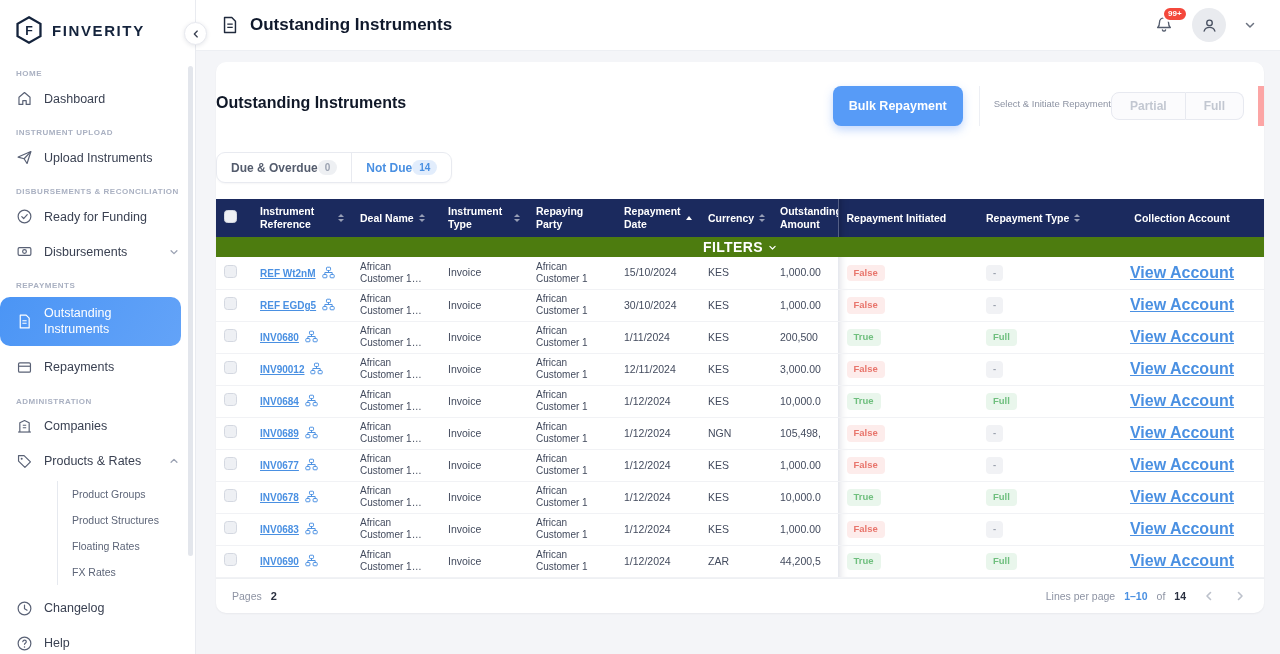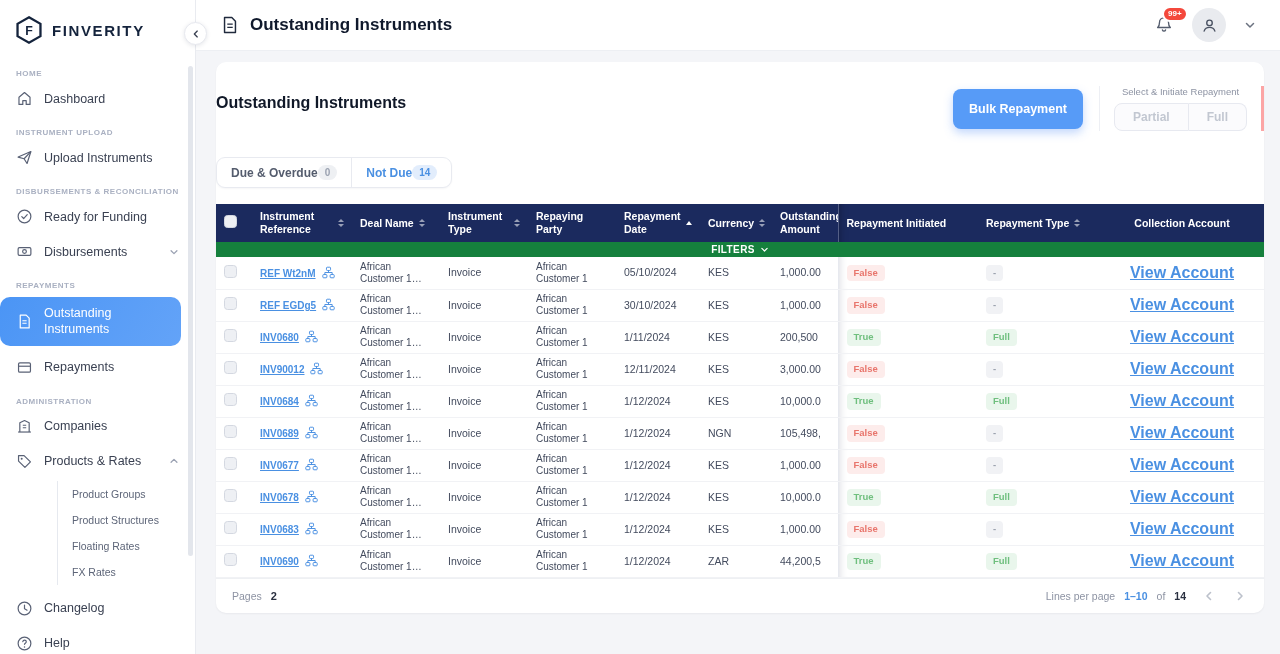--- a/index.html
+++ b/index.html
@@ -34,21 +34,21 @@
   .avatar { width:34px; height:34px; border-radius:50%; background:#e9ebef; display:flex; align-items:center; justify-content:center; color:#4b5363; cursor:pointer; }
   .top-chevron { color:#6b7280; display:flex; cursor:pointer; }
 
   .content { flex:1; padding:12px 16px 0 20px; }
   .card { background:#fff; border-radius:10px; box-shadow:0 1px 2px rgba(16,24,40,.05); display:flex; flex-direction:column; overflow:hidden; min-height:537px; }
 
   .card-head { display:flex; align-items:flex-start; padding-top:24px; }
   .card-title { font-size:16px; font-weight:700; color:#101828; margin-top:8px; }
   .head-actions { margin-left:auto; display:flex; align-items:stretch; }
   .btn-bulk { background:#579bf7; color:#fff; font-family:inherit; font-size:12.5px; font-weight:700; padding:0 16px; height:40px; border-radius:8px; border:none; box-shadow:0 4px 10px rgba(80,140,245,.35); cursor:pointer; align-self:center; }
-  .select-group { display:flex; flex-direction:column; align-items:center; margin-left:16px; padding:0 14px; border-left:1px solid #edeff4; border-right:3px solid #fca5a5; }
+  .select-group { display:flex; flex-direction:row; align-items:center; margin-left:16px; padding:0 14px; border-left:1px solid #edeff4; border-right:6px solid #fca5a5; }
   .select-label { font-size:9.5px; color:#8d93a3; margin-bottom:6px; }
   .seg { display:flex; }
   .seg-btn { font-family:inherit; font-size:12px; font-weight:600; color:#c2c7d1; background:#fbfbfd; border:1px solid #e7e9f0; padding:6px 18px; cursor:default; }
   .seg-btn:first-child { border-radius:8px 0 0 8px; }
   .seg-btn:last-child { border-radius:0 8px 8px 0; border-left:none; }
   .btn-cancel { display:flex; align-items:center; gap:8px; background:#e7e9ee; color:#a7acb9; font-family:inherit; font-size:12.5px; font-weight:700; padding:0 16px; height:32px; border-radius:8px; border:none; margin-left:14px; align-self:center; cursor:default; }
   .btn-cancel .icon { width:16px; height:16px; display:flex; }
 
   .tabs-row { padding:26px 0 16px; }
   .tabs { display:inline-flex; border:1px solid #e8eaf0; border-radius:9px; overflow:hidden; background:#fff; box-shadow:0 1px 2px rgba(16,24,40,.04); }
@@ -64,21 +64,21 @@
   thead th.th-check { cursor:default; }
   .th-inner { display:flex; align-items:center; gap:5px; }
   .sort { display:inline-flex; flex-direction:column; gap:2px; flex:none; }
   .tri { display:block; width:0; height:0; border-left:3.2px solid transparent; border-right:3.2px solid transparent; }
   .tri.up { border-bottom:3.6px solid rgba(255,255,255,.55); }
   .tri.down { border-top:3.6px solid rgba(255,255,255,.55); }
   .tri.solo { border-left:3.8px solid transparent; border-right:3.8px solid transparent; border-bottom:4.4px solid #fff; }
   th.th-clip { overflow:hidden; white-space:normal; }
   th.center, td.center { text-align:center; }
 
-  .filters-cell { background:#15803d; color:#fff; font-size:10px; font-weight:700; text-align:center; padding:2px 0; letter-spacing:.4px; cursor:pointer; }
+  .filters-cell { background:#4d7c0f; color:#fff; font-size:14px; font-weight:700; text-align:center; padding:2px 0; letter-spacing:.4px; cursor:pointer; }
   .filters-inner { display:inline-flex; align-items:center; gap:5px; }
 
   tbody td { border-bottom:1px solid #f1f2f5; padding:3px 8px; font-size:10.5px; color:#434b5e; height:32px; vertical-align:middle; line-height:1.25; }
   .clamp2 { display:-webkit-box; -webkit-line-clamp:2; -webkit-box-orient:vertical; overflow:hidden; font-size:10px; }
   .cell-amount { white-space:nowrap; overflow:hidden; }
   .divider-left { border-left:1px solid #e7e9ef; box-shadow:inset 9px 0 9px -9px rgba(20,30,60,.18); }
   thead th.divider-left { border-left:1px solid rgba(255,255,255,.25); box-shadow:inset 9px 0 9px -9px rgba(0,0,0,.35); }
 
   .checkbox { width:13px; height:13px; border-radius:3.5px; border:1px solid #d4d8e1; background:#eef0f4; display:inline-block; cursor:pointer; }
   .cell-ref { white-space:nowrap; overflow:hidden; }
@@ -411,21 +411,21 @@
                     <rect x="10" y="10.5" width="5" height="4" rx="1" fill="none" stroke="currentColor" stroke-width="1.2"></rect>
                     <path d="M8 5.5V8M3.5 10.5V8h9v2.5" fill="none" stroke="currentColor" stroke-width="1.2"></path>
                   </svg></td>
                 <td>
                   <span class="clamp2">African Customer 1 ID...</span>
                 </td>
                 <td>Invoice</td>
                 <td>
                   <span class="clamp2">African Customer 1</span>
                 </td>
-                <td>05/10/2024</td>
+                <td>15/10/2024</td>
                 <td>KES</td>
                 <td class="cell-amount">1,000.00</td>
                 <td class="divider-left"><span class="pill pill-red">False</span></td>
                 <td><span class="pill pill-gray">-</span></td>
                 <td class="center"><a class="account-link">View Account</a></td>
               </tr>
               <tr>
                 <td><span class="checkbox"></span></td>
                 <td class="cell-ref"><a class="ref-link">REF EGDg5</a><svg class="ref-icon" viewBox="0 0 16 16">
                     <rect x="5.5" y="1.5" width="5" height="4" rx="1" fill="none" stroke="currentColor" stroke-width="1.2"></rect>

